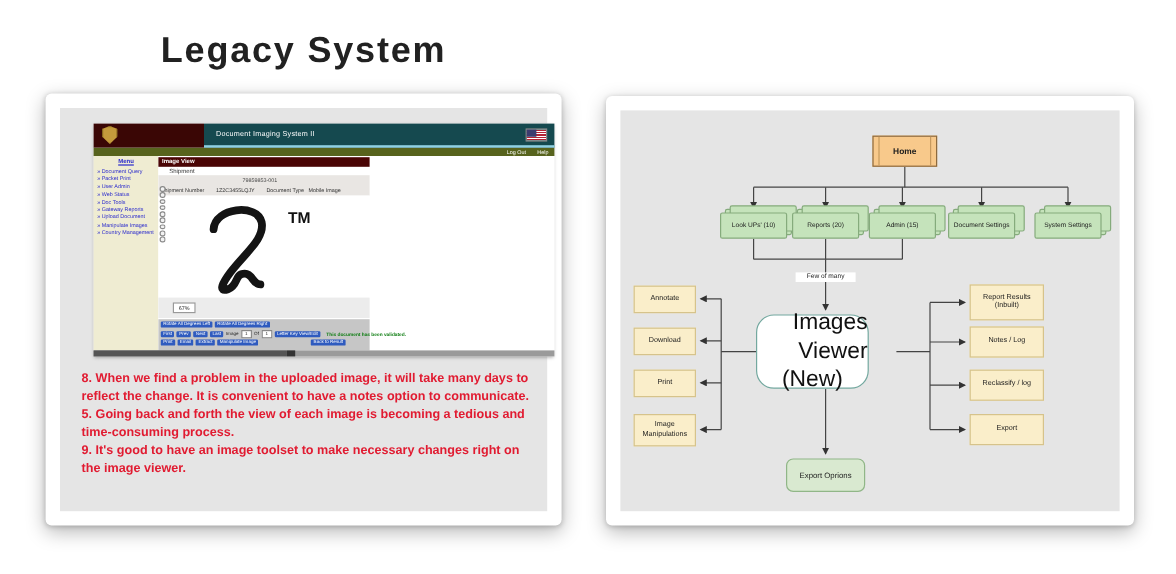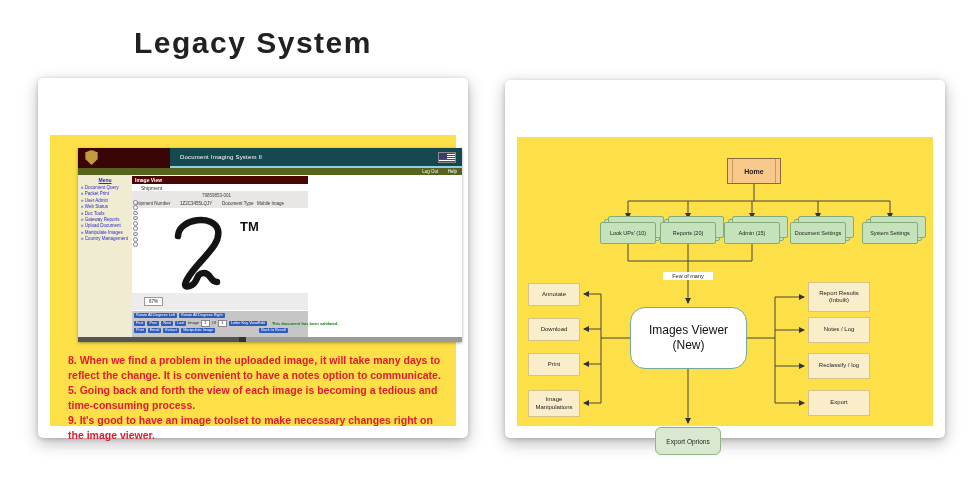--- a/index.html
+++ b/index.html
@@ -8,21 +8,21 @@
 
   
   .panel-title { position:absolute; top:26px; font-size:30px; font-weight:800; letter-spacing:1.5px; color:#212121; text-align:center; }
   .panel-title.left  { left:38px;  width:430px; }
   .panel-title.right { left:505px; width:440px; }
 
   
   .card { position:absolute; background:#fff; border-radius:5px; box-shadow:0 5px 16px rgba(0,0,0,.28), 0 1px 4px rgba(0,0,0,.18); }
   .card-left  { left:38px;  top:78px; width:430px; height:360px; }
   .card-right { left:505px; top:80px; width:440px; height:358px; }
-  .card-inner { position:absolute; left:12px; top:12px; right:12px; bottom:12px; background:#fde047;margin-top:45px; }
+  .card-inner { position:absolute; left:12px; top:12px; right:12px; bottom:12px; background:#e5e5e5; }
 
   
   .shot { position:absolute; left:28px; top:13px; width:384px; height:194px; background:#fff; box-shadow:0 1px 3px rgba(0,0,0,.35); }
   .shot-header { position:relative; height:20px; display:flex; }
   .logo-block { width:92px; height:20px; background:#3a0605; position:relative; }
   .shield { position:absolute; left:7px; top:2px; width:13px; height:15px; background:#c49a3c; border:1px solid #8a6a1e;
             clip-path:polygon(50% 0, 100% 16%, 100% 58%, 50% 100%, 0 58%, 0 16%); }
   .title-band { flex:1; background:#15494f; border-bottom:2px solid #8fd1e3; position:relative; }
   .app-title { position:absolute; left:10px; top:6px; font-size:6px; color:#fff; letter-spacing:.2px; }
   .flag { position:absolute; right:6px; top:4px; width:18px; height:11px;
@@ -82,21 +82,21 @@
   .doc { width:56px; height:22px; }
   .doc .pg, .doc::before, .doc::after { position:absolute; inset:0; background:#c5e3bb; border:1px solid #85ab7c; border-radius:2px; }
   .doc::before { content:""; transform:translate(4px,-3px); }
   .doc::after  { content:""; transform:translate(8px,-6px); }
   .doc .pg { z-index:1; display:flex; align-items:center; justify-content:center; text-align:center; font-size:5.5px; line-height:1.15; padding:1px 3px; }
   .d0 { left:83px;  top:85px; } .d1 { left:143px; top:85px; } .d2 { left:207px; top:85px; }
   .d3 { left:273px; top:85px; } .d4 { left:345px; top:85px; }
 
   .edge-label { position:absolute; left:146px; top:135px; width:50px; text-align:center; background:#fff; font-size:5.5px; color:#222; padding:1px 0; }
 
-  .viewer { left:113px; top:170px; width:117px; height:62px; background:#fff; border:1.5px solid #73a89f; border-radius:15px; flex-direction:column; font-size:12px; color:#111; line-height:1.25; }
+  .viewer { left:113px; top:170px; width:94px; height:62px; background:#fff; border:1.5px solid #73a89f; border-radius:15px; flex-direction:column; font-size:19px; color:#111; line-height:1.25;text-align:right; }
 
   .cream { width:52px; background:#faeeca; border:1px solid #d6c38b; font-size:6px; line-height:1.2; padding:1px 2px; }
   .l0 { left:11px; top:146px; height:23px; } .l1 { left:11px; top:181px; height:23px; }
   .l2 { left:11px; top:216px; height:23px; } .l3 { left:11px; top:253px; height:27px; }
   .cream.r { width:62px; left:291px; }
   .r0 { top:145px; height:30px; } .rr1 { top:180px; height:26px; } .rr2 { top:216px; height:26px; } .rr3 { top:253px; height:26px; }
 
   .export-opt { left:138px; top:290px; width:66px; height:28px; background:#d9e9d0; border:1px solid #90b687; border-radius:6px; font-size:6.5px; }
 </style>
 </head>

